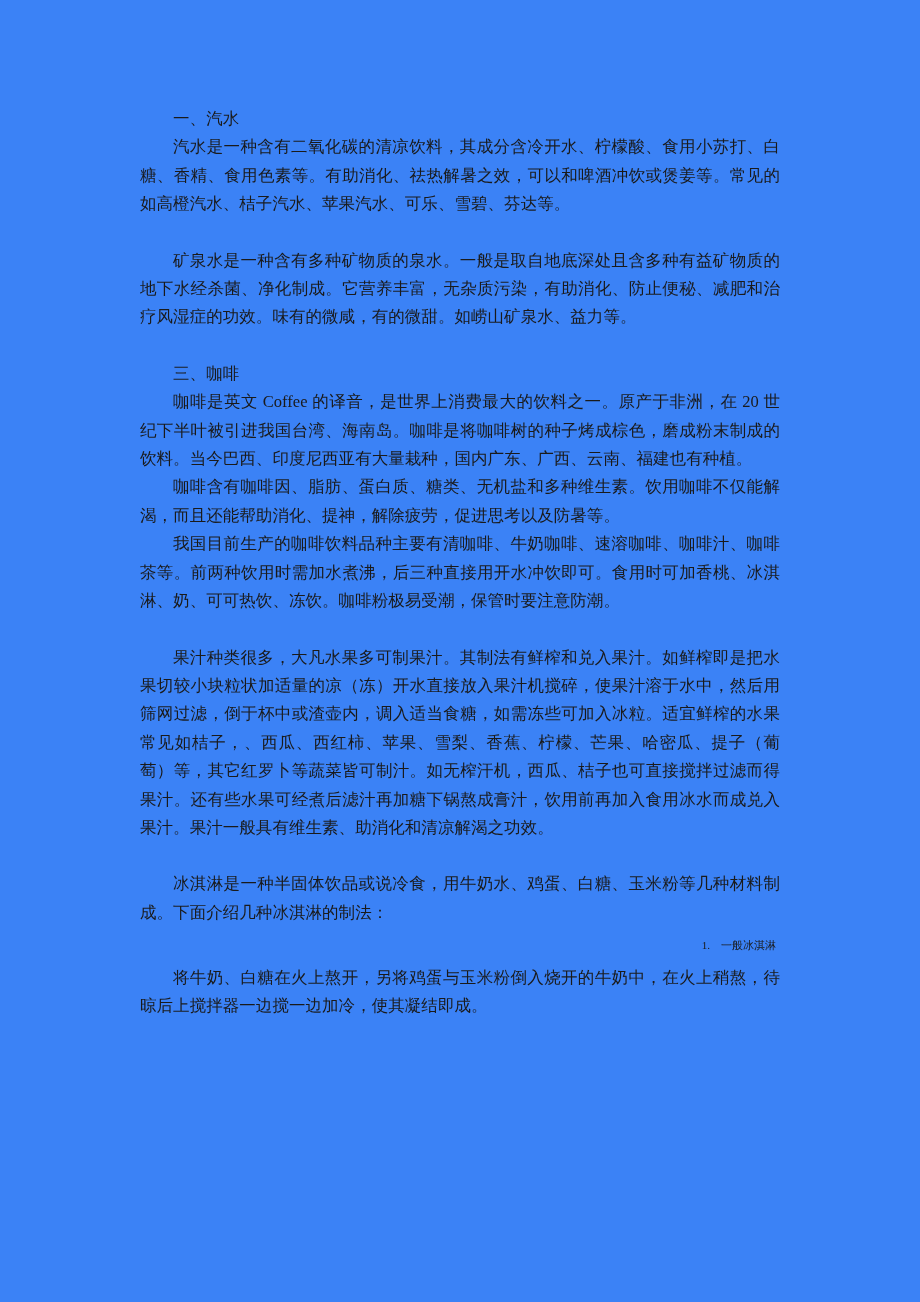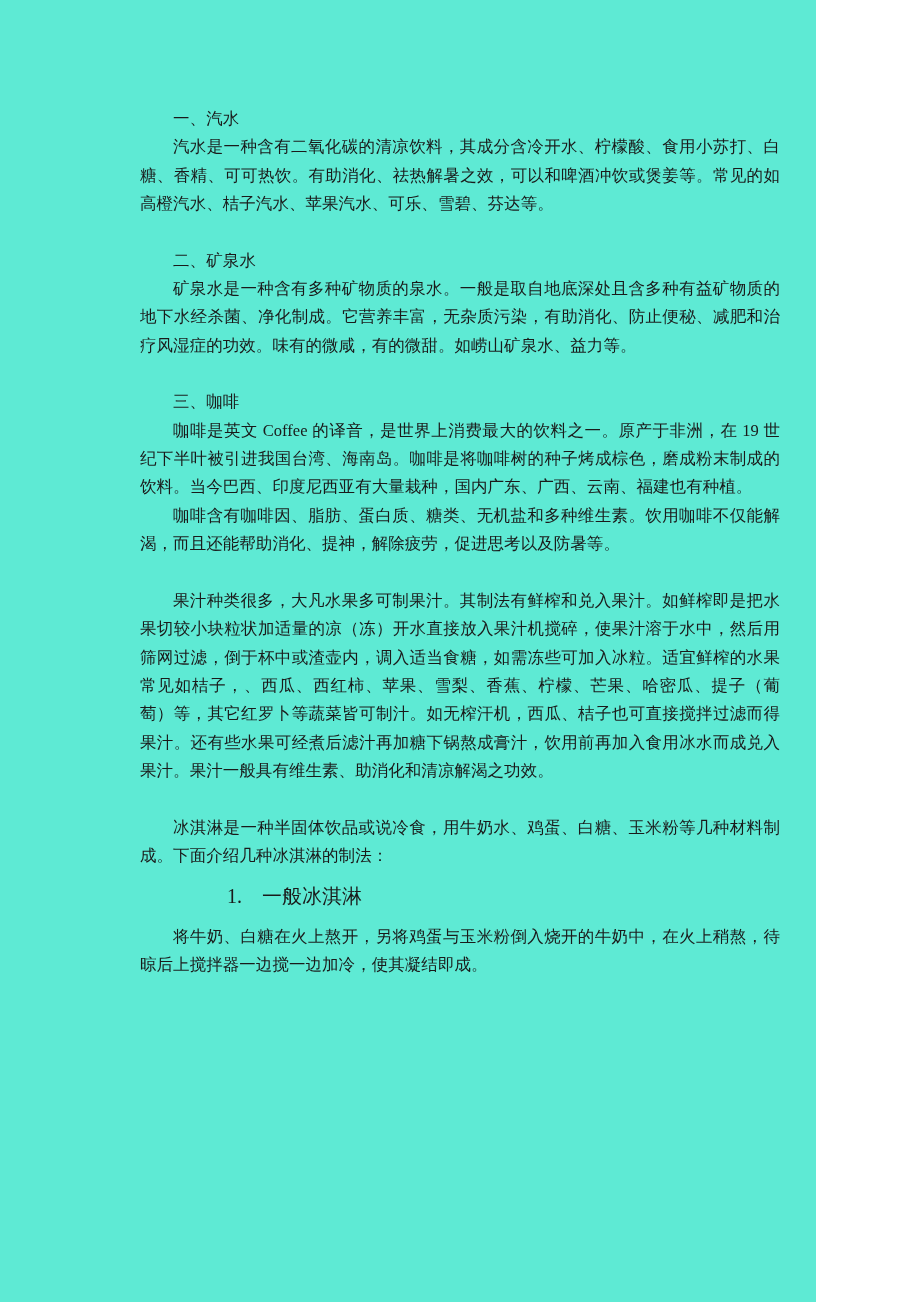--- a/index.html
+++ b/index.html
@@ -10,23 +10,23 @@
   }
   body {
     width: 920px;
     height: 1302px;
     font-family: "Liberation Serif", "DejaVu Serif", serif;
     color: #1a1a1a;
     overflow: hidden;
   }
   .page {
     position: relative;
-    width: 816px;
+    width: 920px;
     height: 1302px;
-    background: #5eead4;
+    background: #3b82f6;
     box-sizing: border-box;
     padding: 105px 110px 0 140px;
   }
   .doc-body {
     width: 640px;
   }
   .section {
     margin: 0 0 28px 0;
   }
   .section:last-child {
@@ -45,50 +45,51 @@
     margin: 0;
     font-size: 16.5px;
     line-height: 28.4px;
     text-indent: 33px;
     text-align: justify;
     text-justify: inter-ideograph;
     letter-spacing: 0.05px;
     word-break: break-all;
   }
   .numbered {
-    margin: 12px;
-    font-size: 20px;
+    margin: 4px;
+    font-size: 11px;
     line-height: 28.4px;
     padding-left: 75px;
     white-space: pre;
+    text-align: right;
   }
   .numbered .num {
     font-family: "Liberation Serif", "DejaVu Serif", serif;
   }
 </style>
 </head>
 <body>
 
 <div class="page">
   <div class="doc-body">
 
     <div class="section">
       <p class="heading">一、汽水</p>
-      <p class="para">汽水是一种含有二氧化碳的清凉饮料，其成分含冷开水、柠檬酸、食用小苏打、白糖、香精、可可热饮。有助消化、祛热解暑之效，可以和啤酒冲饮或煲姜等。常见的如高橙汽水、桔子汽水、苹果汽水、可乐、雪碧、芬达等。</p>
+      <p class="para">汽水是一种含有二氧化碳的清凉饮料，其成分含冷开水、柠檬酸、食用小苏打、白糖、香精、食用色素等。有助消化、祛热解暑之效，可以和啤酒冲饮或煲姜等。常见的如高橙汽水、桔子汽水、苹果汽水、可乐、雪碧、芬达等。</p>
     </div>
 
     <div class="section">
-      <p class="heading">二、矿泉水</p>
       <p class="para">矿泉水是一种含有多种矿物质的泉水。一般是取自地底深处且含多种有益矿物质的地下水经杀菌、净化制成。它营养丰富，无杂质污染，有助消化、防止便秘、减肥和治疗风湿症的功效。味有的微咸，有的微甜。如崂山矿泉水、益力等。</p>
     </div>
 
     <div class="section">
       <p class="heading">三、咖啡</p>
-      <p class="para">咖啡是英文 Coffee 的译音，是世界上消费最大的饮料之一。原产于非洲，在 19 世纪下半叶被引进我国台湾、海南岛。咖啡是将咖啡树的种子烤成棕色，磨成粉末制成的饮料。当今巴西、印度尼西亚有大量栽种，国内广东、广西、云南、福建也有种植。</p>
+      <p class="para">咖啡是英文 Coffee 的译音，是世界上消费最大的饮料之一。原产于非洲，在 20 世纪下半叶被引进我国台湾、海南岛。咖啡是将咖啡树的种子烤成棕色，磨成粉末制成的饮料。当今巴西、印度尼西亚有大量栽种，国内广东、广西、云南、福建也有种植。</p>
       <p class="para">咖啡含有咖啡因、脂肪、蛋白质、糖类、无机盐和多种维生素。饮用咖啡不仅能解渴，而且还能帮助消化、提神，解除疲劳，促进思考以及防暑等。</p>
+      <p class="para">我国目前生产的咖啡饮料品种主要有清咖啡、牛奶咖啡、速溶咖啡、咖啡汁、咖啡茶等。前两种饮用时需加水煮沸，后三种直接用开水冲饮即可。食用时可加香桃、冰淇淋、奶、可可热饮、冻饮。咖啡粉极易受潮，保管时要注意防潮。</p>
     </div>
 
     <div class="section">
     </div>
 
     <div class="section">
       <p class="para">果汁种类很多，大凡水果多可制果汁。其制法有鲜榨和兑入果汁。如鲜榨即是把水果切较小块粒状加适量的凉（冻）开水直接放入果汁机搅碎，使果汁溶于水中，然后用筛网过滤，倒于杯中或渣壶内，调入适当食糖，如需冻些可加入冰粒。适宜鲜榨的水果常见如桔子，、西瓜、西红柿、苹果、雪梨、香蕉、柠檬、芒果、哈密瓜、提子（葡萄）等，其它红罗卜等蔬菜皆可制汁。如无榨汗机，西瓜、桔子也可直接搅拌过滤而得果汁。还有些水果可经煮后滤汁再加糖下锅熬成膏汁，饮用前再加入食用冰水而成兑入果汁。果汁一般具有维生素、助消化和清凉解渴之功效。</p>
     </div>
 
     <div class="section">

